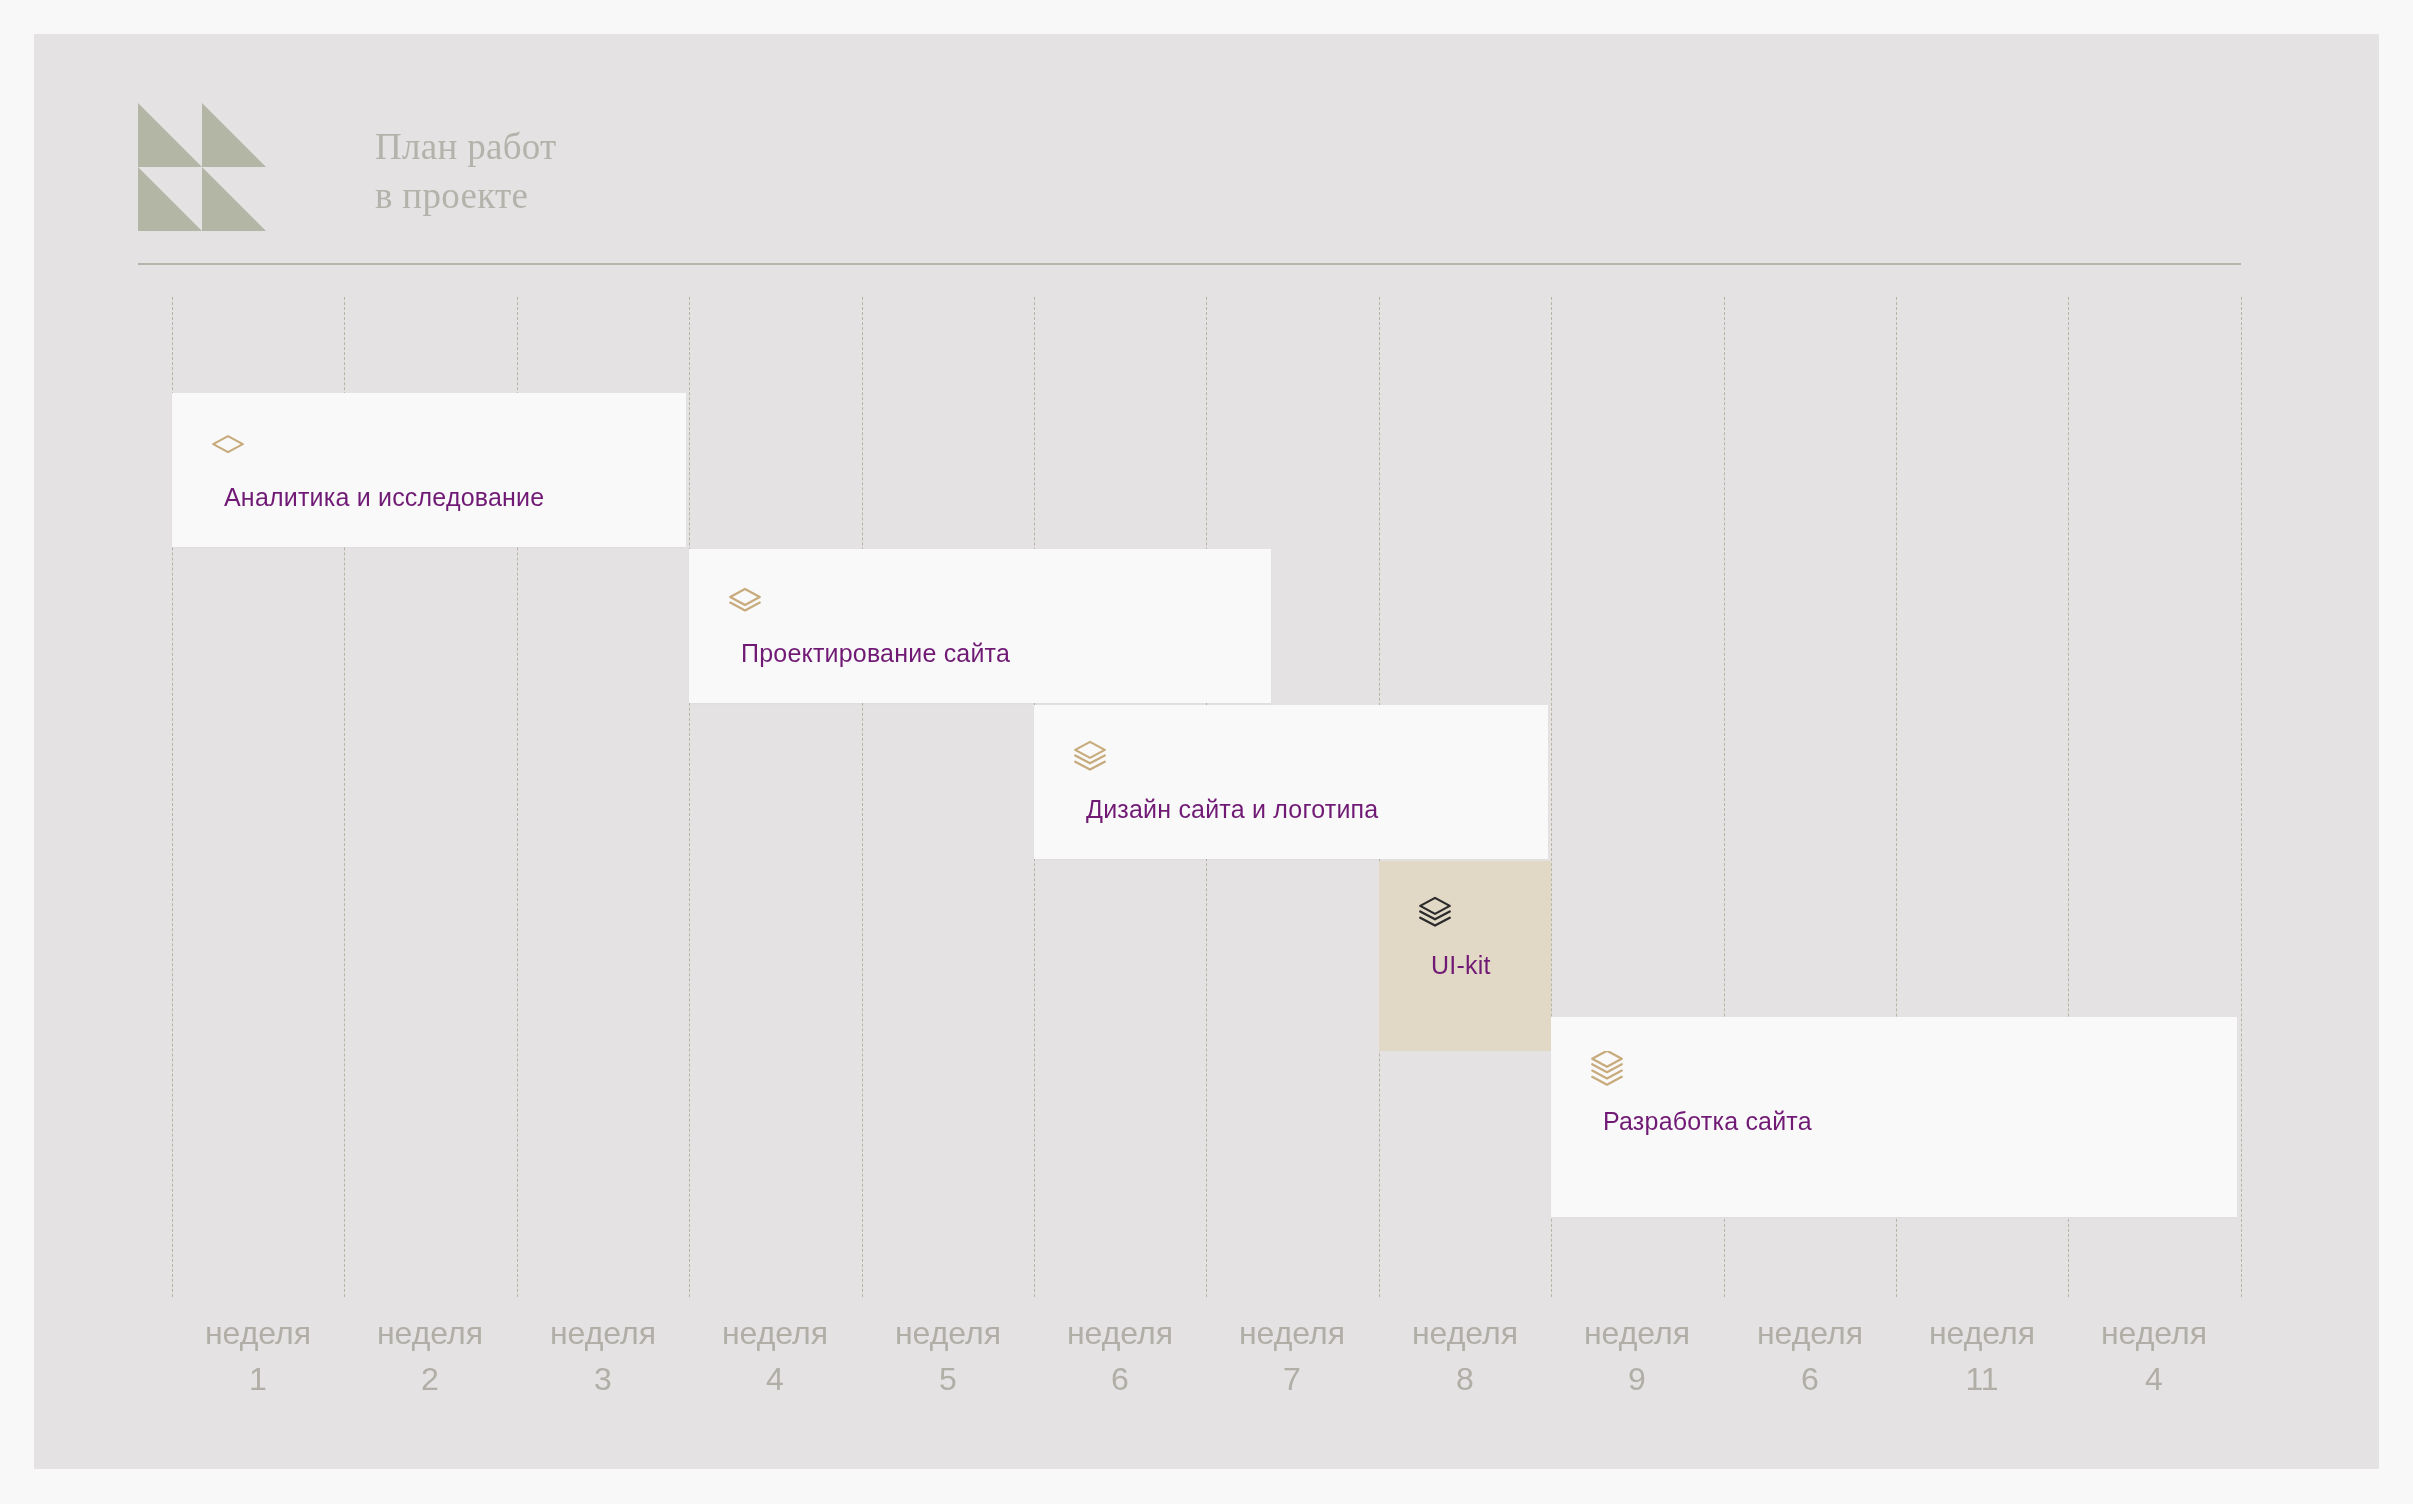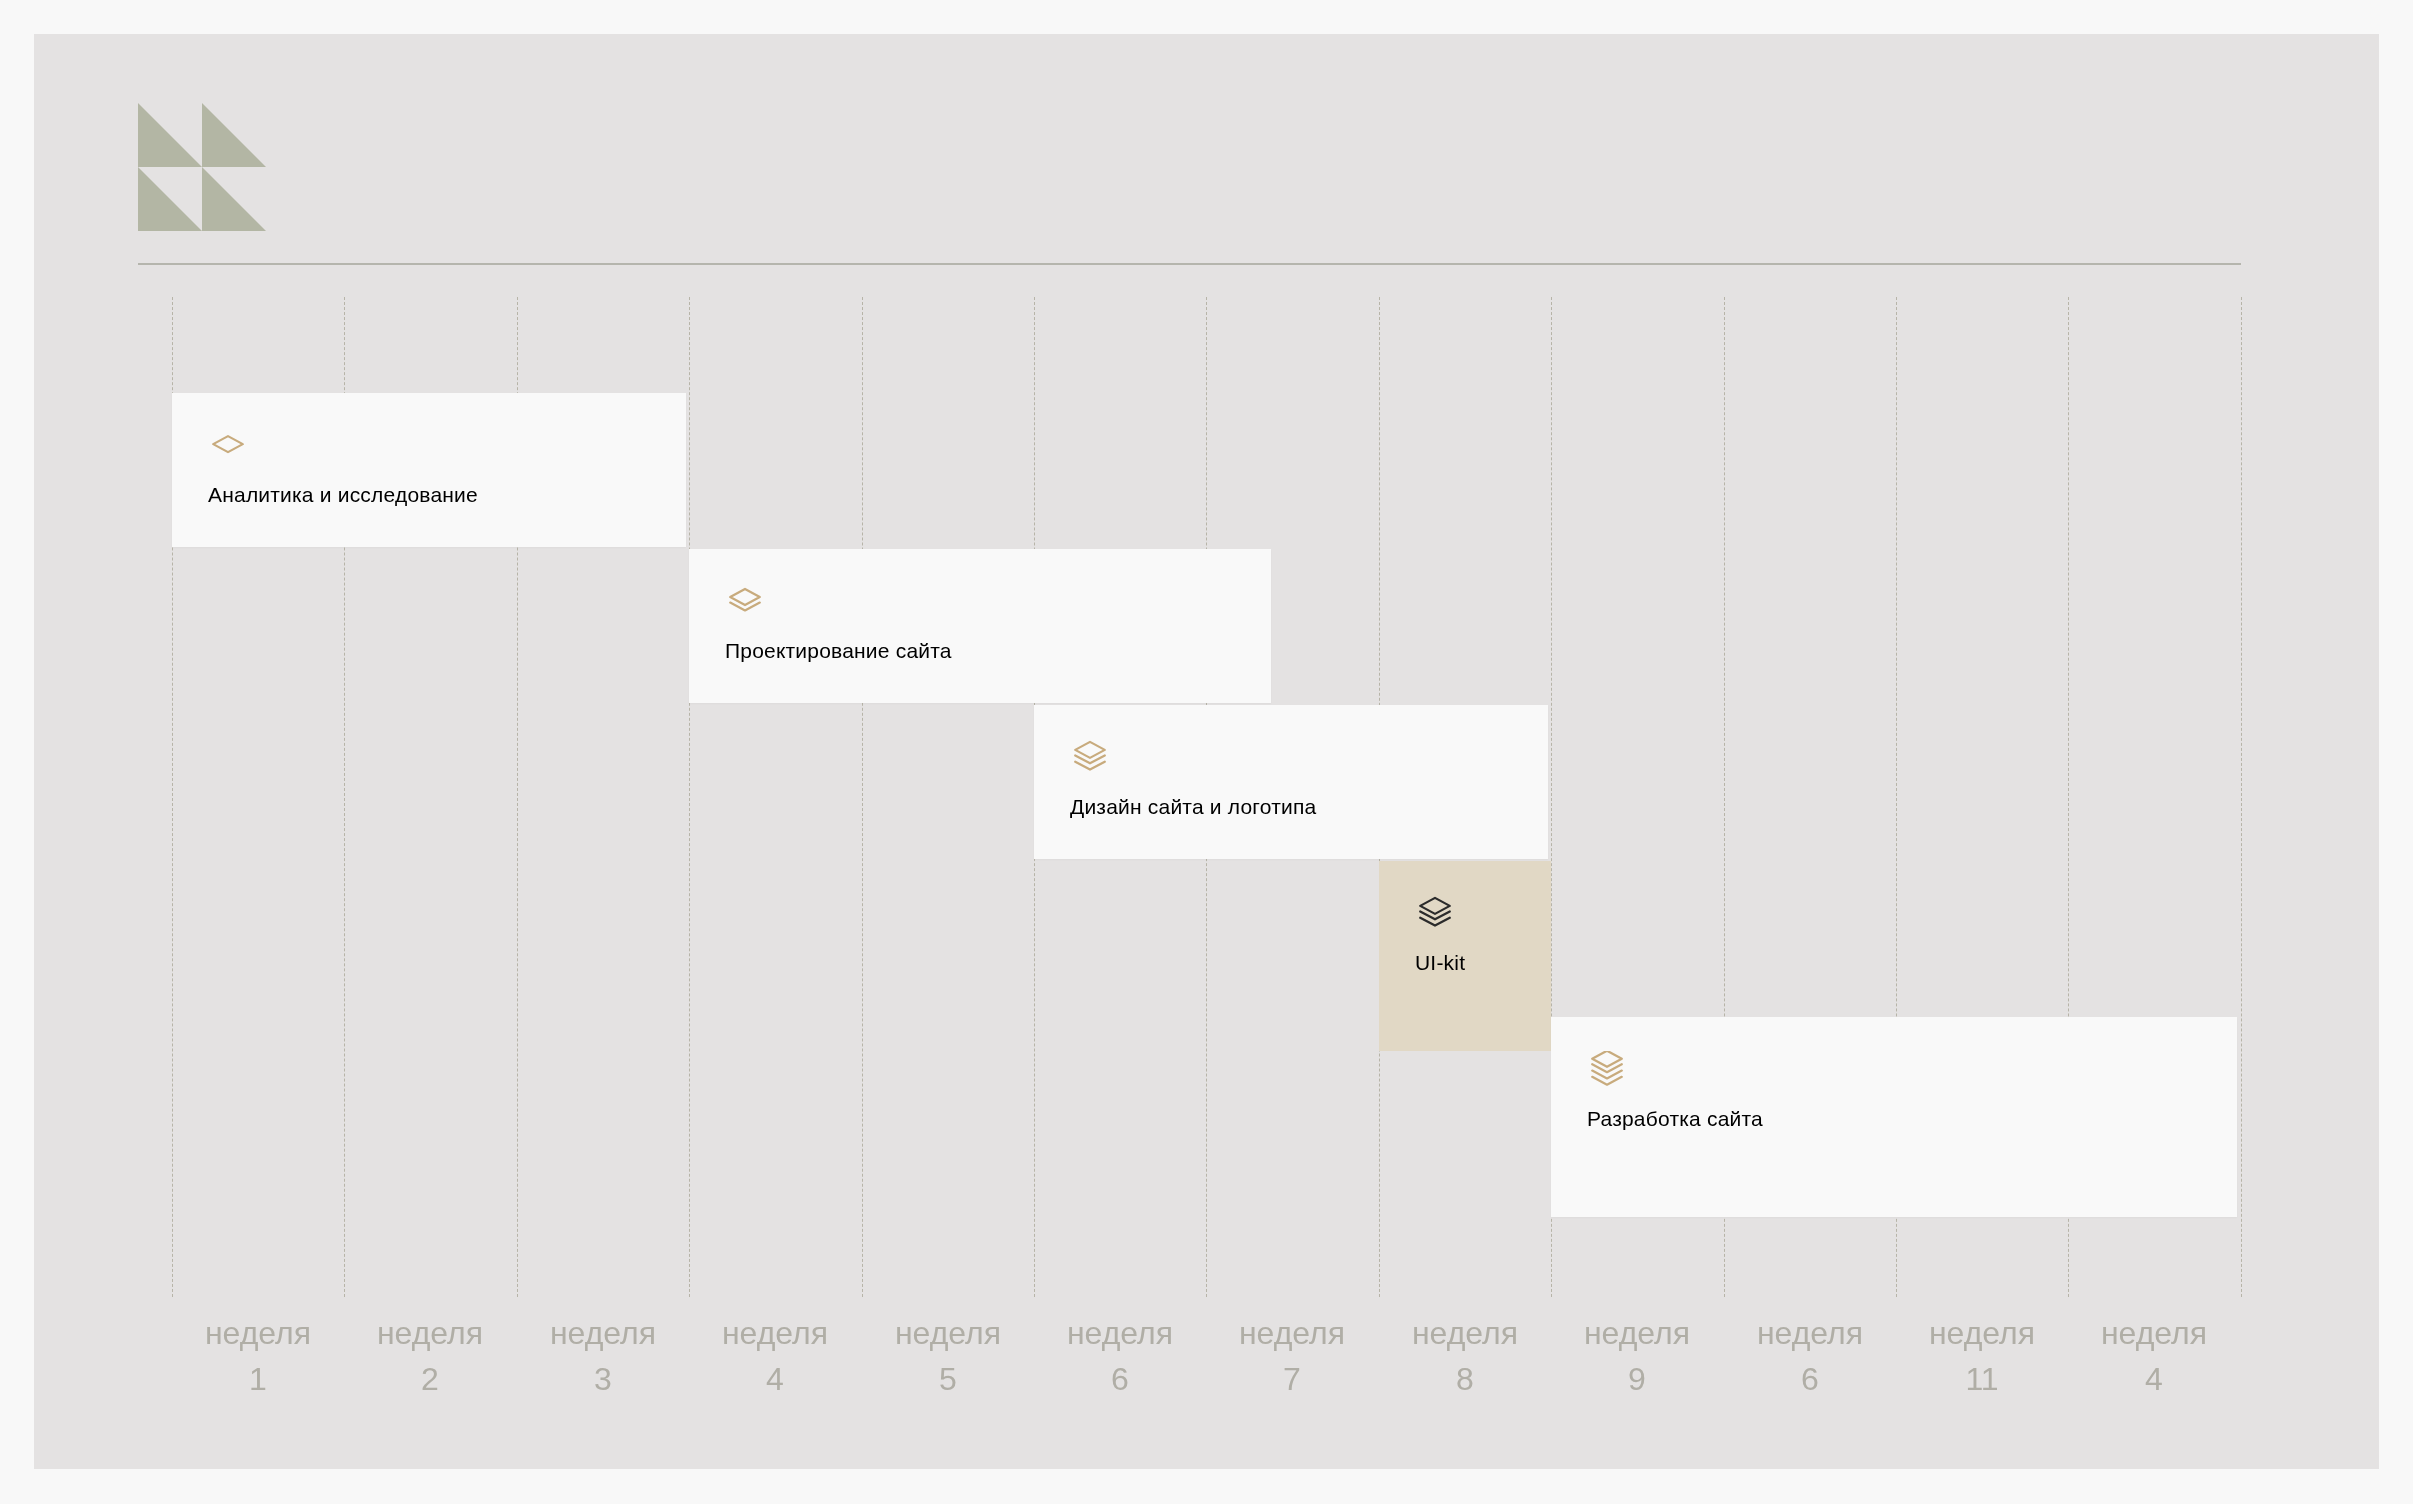--- a/index.html
+++ b/index.html
@@ -83,23 +83,23 @@
     box-shadow:none;
   }
   .task .ticon{
     position:absolute;
     left:36px;top:34px;
     width:40px;height:40px;
   }
   .task .ticon svg{display:block;width:40px;height:40px;}
   .task .tlabel{
     position:absolute;
-    left:36px;top:90px;
-    font-size:21px;
-    color:#000000;
+    left:52px;top:90px;
+    font-size:25px;
+    color:#701a75;
     letter-spacing:0.2px;
     white-space:nowrap;
   }
 
   
   #weeks{
     position:absolute;
     left:172px;top:1310px;
     width:2069px;height:103px;
   }
@@ -137,20 +137,22 @@
             <polygon points="0,0 0,74 74,74" fill="#b3b6a4"></polygon>
           </svg>
       </span>
       <span class="q q4">
         <svg viewBox="0 0 74 74">
             <polygon points="0,0 0,74 74,74" fill="#b3b6a4"></polygon>
           </svg>
       </span>
     </div>
 
+    <div id="title-block"><span>План работ</span>
+<span>в проекте</span></div>
 
     <div id="divider"></div>
   </div>
 
   <div id="chart">
     <div id="gridlines">
         <div class="gridline" style="left: 0px;"></div>
         <div class="gridline" style="left: 172px;"></div>
         <div class="gridline" style="left: 345px;"></div>
         <div class="gridline" style="left: 517px;"></div>

